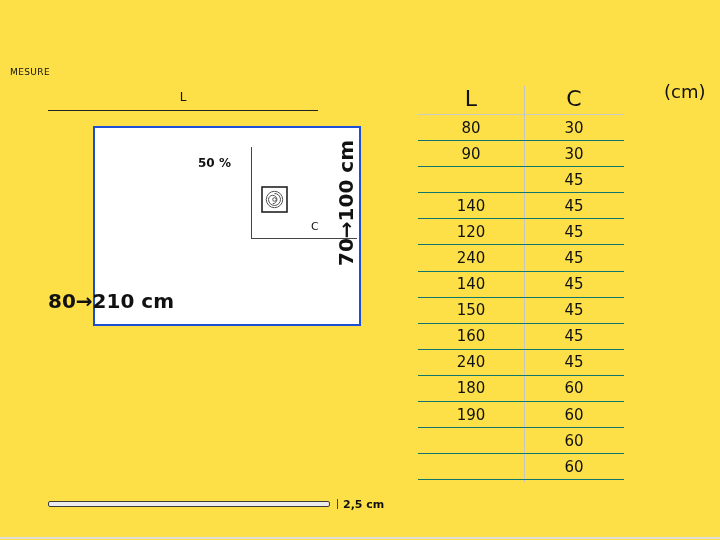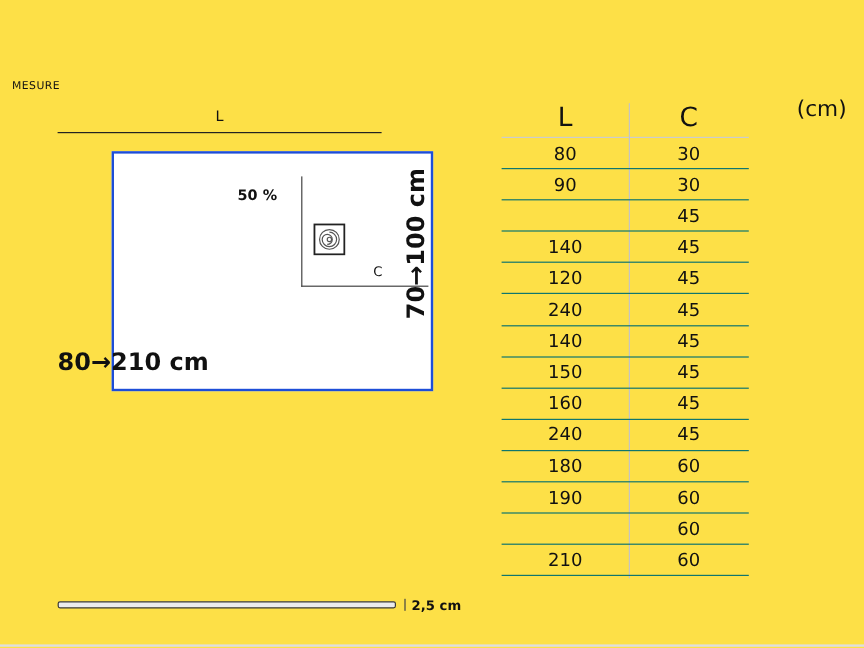--- a/index.html
+++ b/index.html
@@ -120,21 +120,20 @@
         <span class="cell-c">60</span>
       </div>
       <div class="trow">
         <span class="cell-l">190</span>
         <span class="cell-c">60</span>
       </div>
       <div class="trow">
         <span class="cell-c">60</span>
       </div>
       <div class="trow">
-        <span class="cell-l">210</span>
         <span class="cell-c">60</span>
       </div>
     </div>
 
   <div class="side-bar"></div>
   <div class="thick-tick"></div>
   <div class="thick-label">2,5 cm</div>
 
   <div class="bottom-edge"></div>
 

